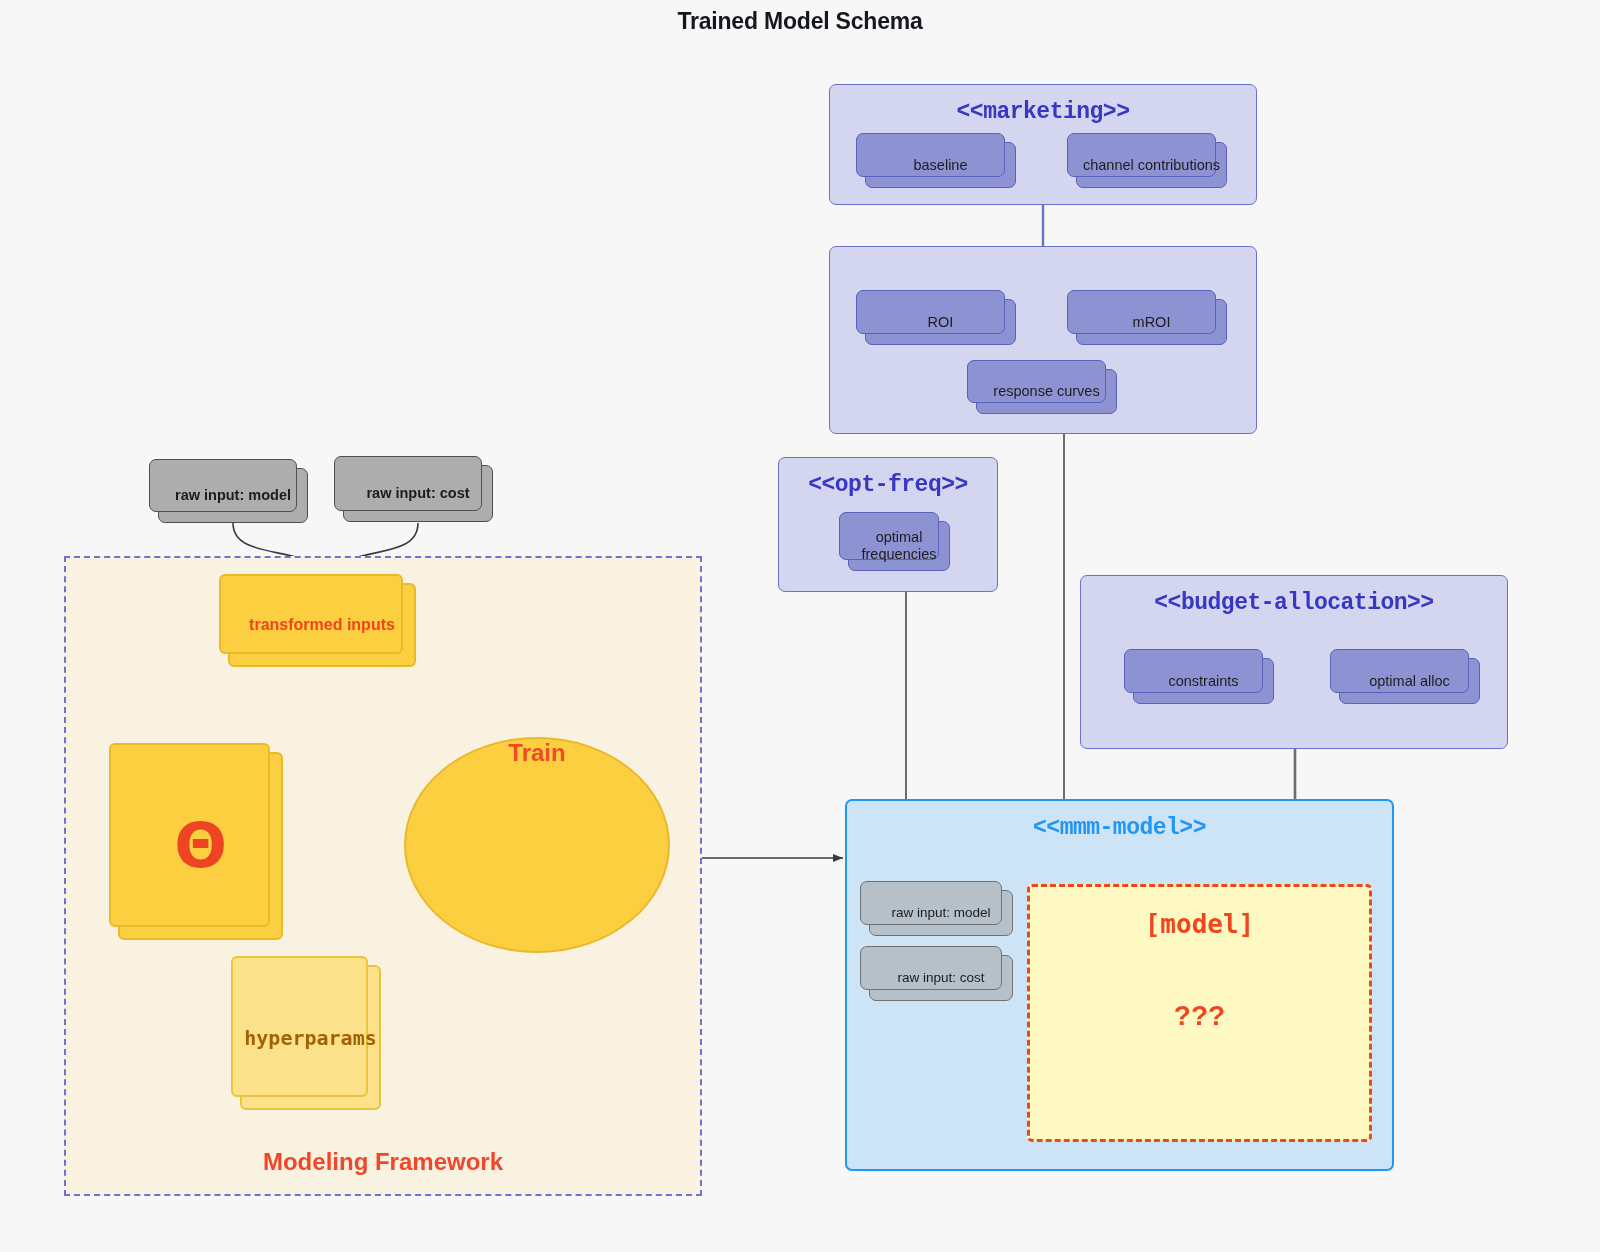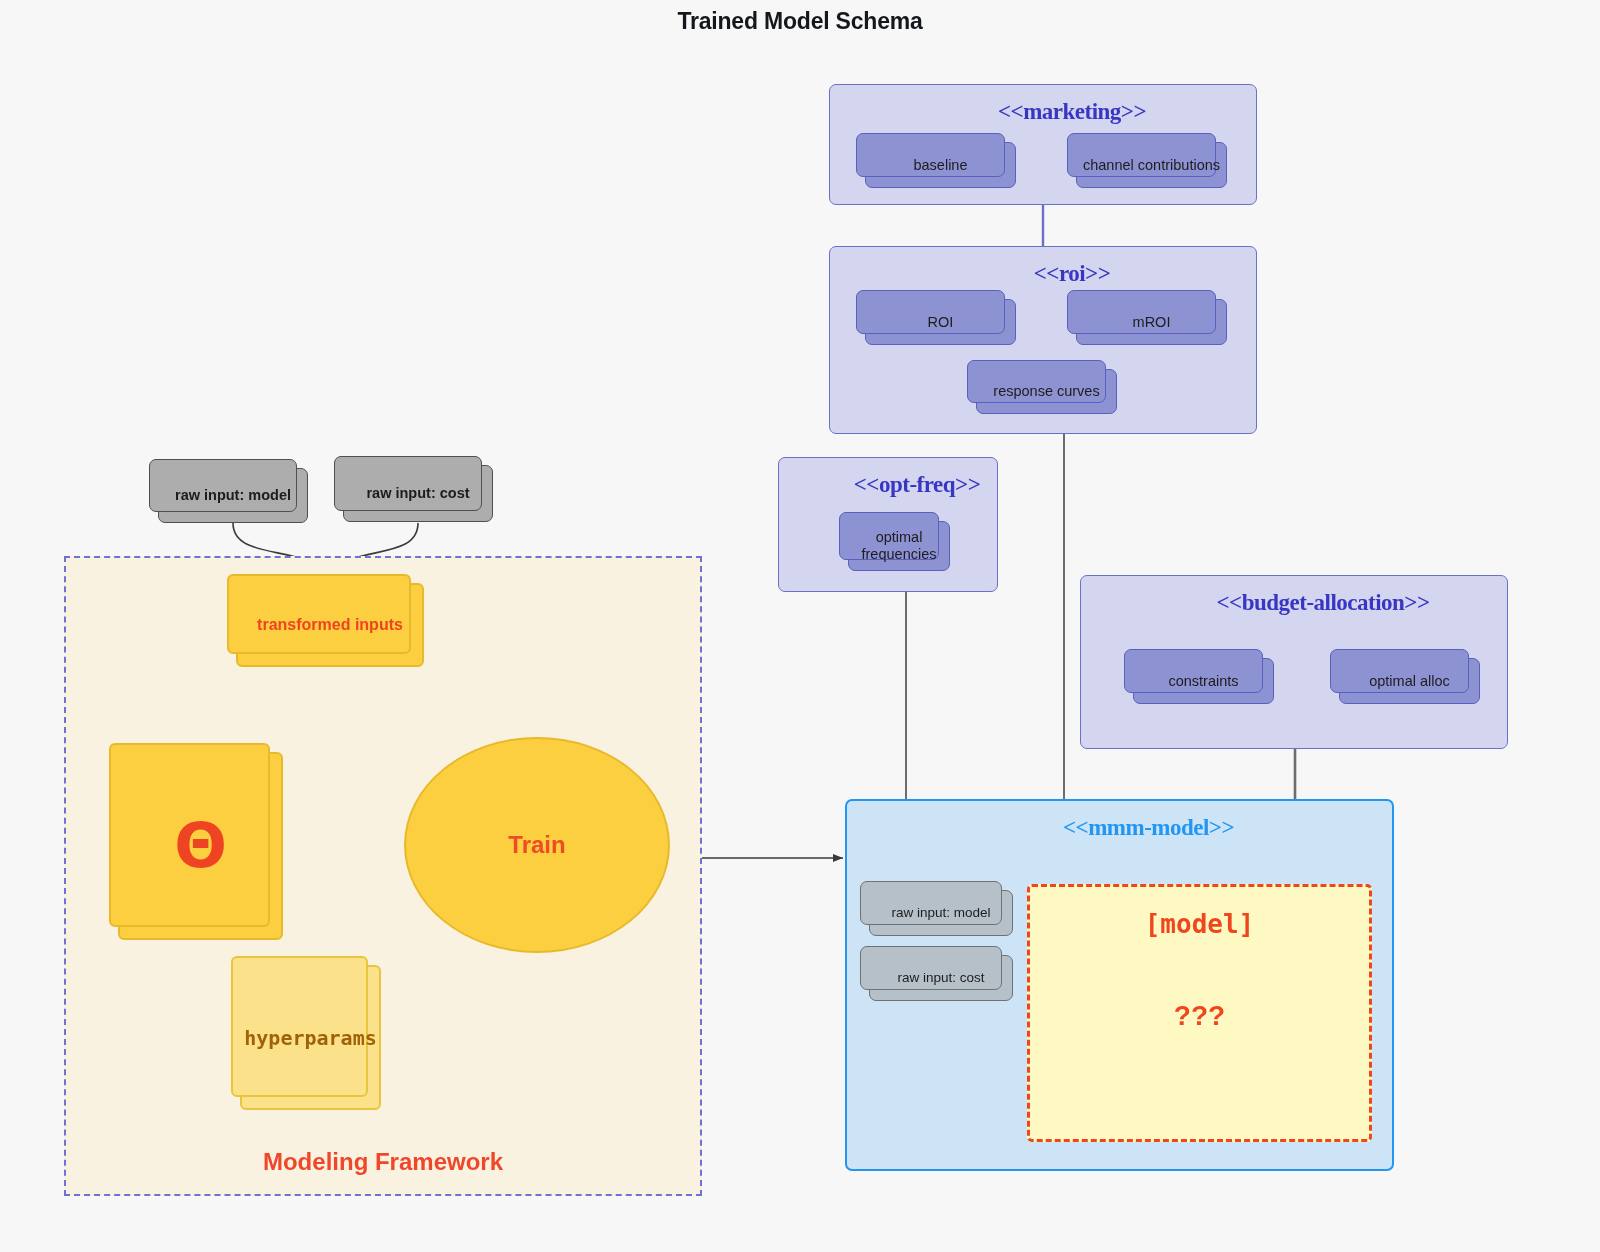--- a/index.html
+++ b/index.html
@@ -24,24 +24,23 @@
   .pkg{
     position:absolute;
     background:#d4d5ef;
     border:1.6px solid #6b70c8;
     border-radius:7px;
     box-sizing:border-box;
   }
   .pkg > .pkg-title{
     position:absolute;left:0;top:14px;width:100%;
     text-align:center;
-    font-family:Liberation Serif, serif;
+    font-family:Liberation Mono, monospace;
     font-size:23px;font-weight:bold;color:#3737c4;
     letter-spacing:-0.5px;
-    padding-left:29px;
   }
   .pkg.blue{background:#cde3f6;border:2.2px solid #2196f3;}
   .pkg.blue > .pkg-title{color:#2196f3;}
 
   
   .node{
     position:absolute;
     box-sizing:border-box;
     border-radius:7px;
     background:#8d92d3;
@@ -95,21 +94,21 @@
     border-radius:6px;background:inherit;border:inherit;
     box-sizing:border-box;z-index:-1;
   }
   .ynode.light{background:#fbe28a;border-color:#e8c53c;}
 
   .ellipse{
     position:absolute;
     border-radius:50%;
     background:#fbcf3f;
     border:2px solid #e8b92b;
-    display:flex;align-items:center;justify-content:center;
+    display:flex;justify-content:center;
     font-size:24px;font-weight:bold;color:#ef4b27;
     z-index:2;
   }
 
   .theta{
     font-size:62px;font-weight:bold;color:#ef4423;
     font-family:"DejaVu Sans","Liberation Sans",sans-serif;
     line-height:1;
   }
   .mono-red{
@@ -210,21 +209,20 @@
     </g>
   </svg>
 
   <div class="pkg" style="left:829px;top:84px;width:428px;height:121px;">
     <div class="pkg-title">&lt;&lt;marketing&gt;&gt;</div>
     <div class="node" style="left:35px;top:57px;width:151px;height:46px;">baseline</div>
     <div class="node" style="left:246px;top:57px;width:151px;height:46px;">channel contributions</div>
   </div>
 
   <div class="pkg" style="left:829px;top:246px;width:428px;height:188px;">
-    <div class="pkg-title">&lt;&lt;roi&gt;&gt;</div>
     <div class="node" style="left:35px;top:52px;width:151px;height:46px;">ROI</div>
     <div class="node" style="left:246px;top:52px;width:151px;height:46px;">mROI</div>
     <div class="node" style="left:146px;top:122px;width:141px;height:45px;">response curves</div>
   </div>
 
   <div class="pkg" style="left:778px;top:457px;width:220px;height:135px;">
     <div class="pkg-title">&lt;&lt;opt-freq&gt;&gt;</div>
     <div class="node" style="left:69px;top:63px;width:102px;height:50px;white-space:pre-line;">optimal
 frequencies</div>
   </div>
@@ -246,21 +244,21 @@
     </div>
   </div>
 
   <div class="node grey" style="left:158px;top:468px;width:150px;height:55px;font-weight:bold;font-size:14.5px;">raw input: model</div>
   <div class="node grey" style="left:343px;top:465px;width:150px;height:57px;font-weight:bold;font-size:14.5px;">raw input: cost</div>
 
   <div class="framework" style="left:64px;top:556px;width:638px;height:640px;">
     <div class="framework-label">Modeling Framework</div>
   </div>
 
-  <div class="ynode" style="left:236px;top:583px;width:188px;height:84px;">
+  <div class="ynode" style="left:228px;top:583px;width:188px;height:84px;">
     <span class="bold-red">transformed inputs</span>
   </div>
 
   <div class="ynode" style="left:118px;top:752px;width:165px;height:188px;">
     <span class="theta">Θ</span>
   </div>
 
   <div class="ynode light" style="left:240px;top:965px;width:141px;height:145px;">
     <span class="mono-red">hyperparams</span>
   </div>

